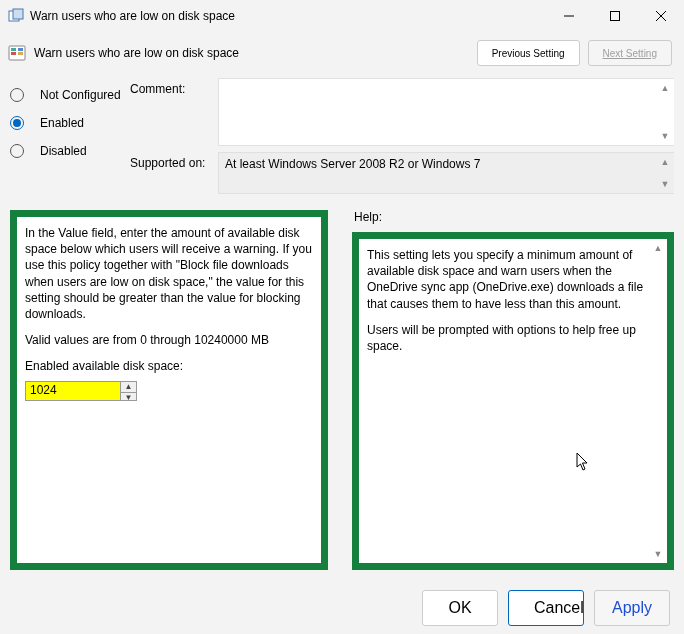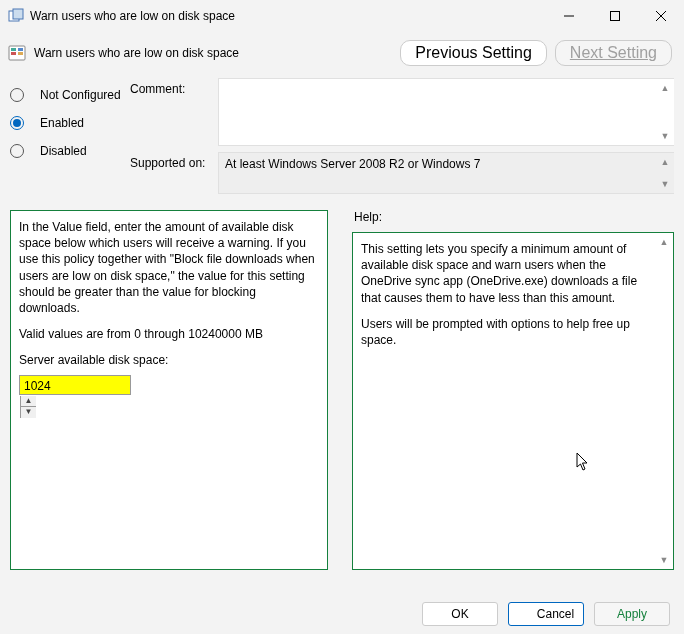--- a/index.html
+++ b/index.html
@@ -43,23 +43,23 @@
   .subheader .policy-icon {
     width: 18px; height: 18px;
     margin-right: 8px;
   }
   .subheader .subtitle { flex: 1; font-size: 12px; }
   .navbtn {
     height: 26px;
     padding: 0 14px;
     background: #fff;
     border: 1px solid #ccc;
-    border-radius: 10px;
+    border-radius: 3px;
     font-family: inherit;
-    font-size: 16px;
+    font-size: 10px;
     margin-left: 8px;
     cursor: pointer;
   }
   .navbtn:disabled { color: #a0a0a0; background: #f5f5f5; cursor: default; text-decoration: underline; }
   .top-area {
     display: flex;
     padding: 4px 10px 0 10px;
   }
   .state-col {
     width: 120px;
@@ -134,36 +134,36 @@
     padding: 10px 10px 0 10px;
     gap: 24px;
     height: 370px;
   }
   .panel-wrap { flex: 1; display: flex; flex-direction: column; }
   .panel-wrap.options { flex: 0 0 318px; }
   .panel-label { font-size: 12px; margin-bottom: 8px; padding-left: 2px; }
   .panel {
     flex: 1;
     background: #fff;
-    border: 1px solid #15803d;
+    border: 7px solid #15803d;
     position: relative;
     padding: 8px;
     font-size: 12px;
     line-height: 1.35;
     overflow: hidden;
   }
   .panel.help { padding-right: 18px; }
   .panel .para { margin-bottom: 10px; }
   .spinner-label { margin-top: 6px; margin-bottom: 6px; }
   .spinner {
     display: inline-flex;
     align-items: stretch;
     border: 1px solid #999;
     background: #ffff00;
-    width: 112px; height: 20px; flex-direction: column;
+    width: 112px; height: 20px;
   }
   .spinner .val {
     flex: 1;
     padding: 2px 4px;
     font-size: 12px;
     display: flex;
     align-items: center;
   }
   .spinner .arrows {
     width: 16px;
@@ -184,30 +184,30 @@
     right: 0; top: 0; bottom: 0;
     width: 16px;
   }
   .bottom-bar {
     position: absolute;
     bottom: 8px; right: 14px;
     display: flex;
     gap: 10px;
   }
   .btn {
-    width: 76px; height: 24px;
+    width: 76px; height: 36px;
     border: 1px solid #ccc;
     background: #fff;
     border-radius: 3px;
     font-family: inherit;
-    font-size: 12px;
+    font-size: 16px;
     cursor: pointer;
   }
   .btn.primary { border-color: #0067c0; padding-left: 25px; }
-  .btn:disabled { color: #15803d; cursor: default; background: #f6f6f6; }
+  .btn:disabled { color: #1d4ed8; cursor: default; background: #f6f6f6; }
   .cursor {
     position: absolute;
     left: 576px; top: 452px;
     width: 16px; height: 20px;
     pointer-events: none;
   }
 </style>
 </head>
 <body>
 
@@ -285,21 +285,21 @@
       </div>
     </div>
   </div>
 </div>
 
 <div class="lower">
   <div class="panel-wrap options">
     <div class="panel">
       <div class="para">In the Value field, enter the amount of available disk space below which users will receive a warning. If you use this policy together with "Block file downloads when users are low on disk space," the value for this setting should be greater than the value for blocking downloads.</div>
       <div class="para">Valid values are from 0 through 10240000 MB</div>
-      <div class="spinner-label">Server available disk space:</div>
+      <div class="spinner-label">Enabled available disk space:</div>
       <div class="spinner">
         <div class="val">1024</div>
         <div class="arrows">
           <div class="arrow">▲</div>
           <div class="arrow">▼</div>
         </div>
       </div>
     </div>
   </div>
   <div class="panel-wrap">

